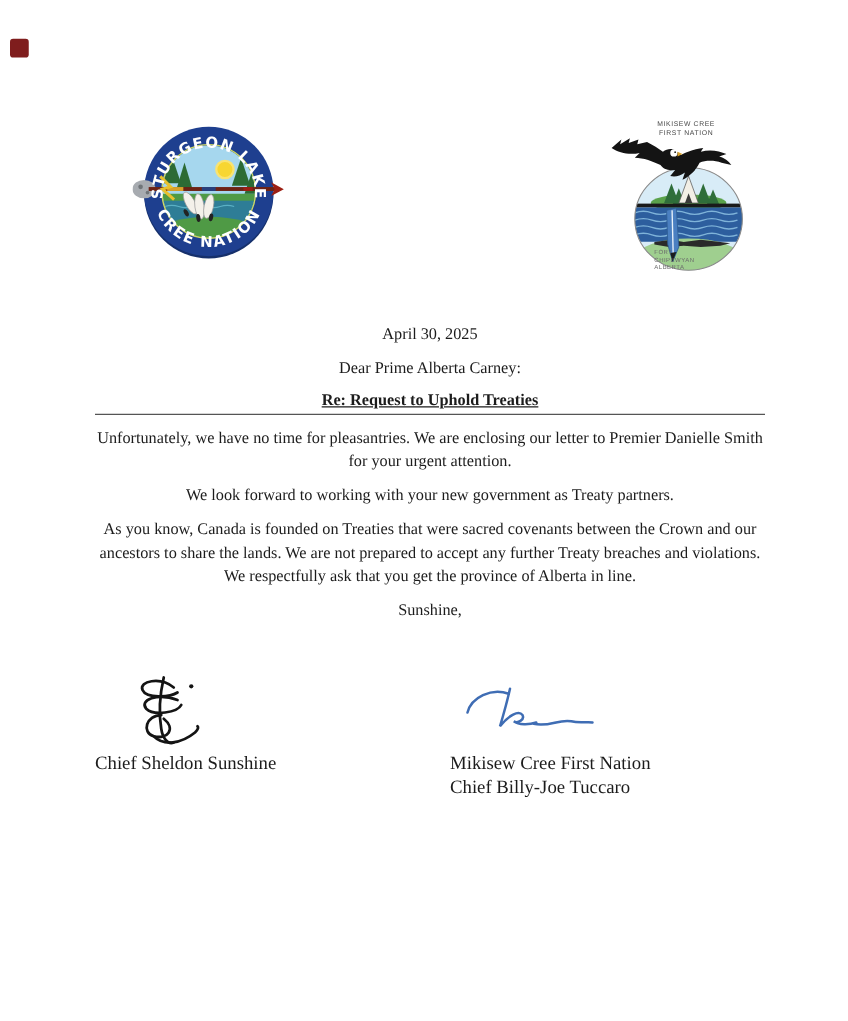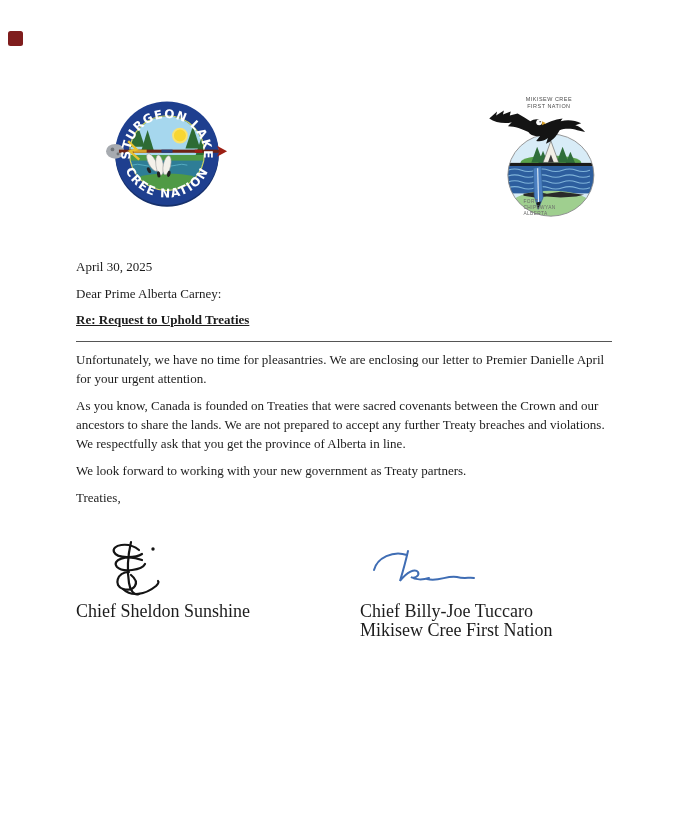--- a/index.html
+++ b/index.html
@@ -11,31 +11,31 @@
     position:absolute; left:8px; top:31px; width:15px; height:15px;
     background:#7f1d1d; border-radius:2.5px;
   }
   .logo { position:absolute; }
   .logo-left  { left:106px; top:96px;  width:122px; height:118px; }
   .logo-right { left:486px; top:92px;  width:118px; height:132px; }
   .letter-body {
     position:absolute; left:76px; top:257px; width:536px;
     font-size:13px; line-height:19px;
   }
-  .letter-body p { margin:0 0 8px 0; }
+  .letter-body p { margin:0 0 8px 0;text-align:center; }
   .subject-block {
     font-weight:bold; line-height:17px;
-    border-bottom:1px solid #555; padding-bottom:13px; margin:0 0 9px 0;
+    border-bottom:1px solid #555; padding-bottom:3px; margin:0 0 9px 0;
   }
   .subject-block span { text-decoration:underline; }
   .sig-left-wrap  { position:absolute; left:98px;  top:539px; width:66px;  height:64px; }
   .sig-right-wrap { position:absolute; left:371px; top:546px; width:106px; height:44px; }
   .names-row {
     position:absolute; left:76px; top:602px; width:531px; display:flex;
-    font-size:18px; line-height:19px;
+    font-size:15px; line-height:19px;
   }
   .names-col-left  { width:284px; }
   .names-col-right { flex:1; }
   .logo-badge-text { font-family:"DejaVu Sans", sans-serif; font-weight:bold; }
   .mikisew-text { font-family:"Liberation Sans", sans-serif; }
 </style>
 </head>
 <body>
 
 <div class="page">
@@ -162,24 +162,24 @@
         <text x="38" y="120">CHIPEWYAN</text>
         <text x="38" y="126">ALBERTA</text>
       </g>
     </svg>
   </div>
 
   <div class="letter-body">
     <p>April 30, 2025</p>
     <p>Dear Prime Alberta Carney:</p>
     <p class="subject-block"><span>Re: Request to Uphold Treaties</span></p>
-    <p>Unfortunately, we have no time for pleasantries. We are enclosing our letter to Premier Danielle April for your urgent attention.</p>
+    <p>Unfortunately, we have no time for pleasantries. We are enclosing our letter to Premier Danielle Smith for your urgent attention.</p>
+    <p>We look forward to working with your new government as Treaty partners.</p>
     <p>As you know, Canada is founded on Treaties that were sacred covenants between the Crown and our ancestors to share the lands. We are not prepared to accept any further Treaty breaches and violations. We respectfully ask that you get the province of Alberta in line.</p>
-    <p>We look forward to working with your new government as Treaty partners.</p>
-    <p>Treaties,</p>
+    <p>Sunshine,</p>
   </div>
 
   <div class="sig-left-wrap">
     <svg viewBox="0 0 66 64" width="66" height="64">
       <g fill="none" stroke-width="2.2" stroke-linecap="round" stroke="#141414">
         <path d="M33,3 C30,16 29,32 31,44 C32,51 36,57 41,55"></path>
         <path d="M41,11 C30,2 13,6 16,13 C19,20 38,19 44,15"></path>
         <path d="M44,21 C28,15 13,21 19,28 C25,34 44,31 47,25"></path>
         <path d="M31,33 C19,33 15,47 25,50 C36,53 43,44 33,36"></path>
         <path d="M25,50 C33,58 47,56 58,47 C60,45 61,43 60,42"></path>
@@ -195,18 +195,18 @@
         <path d="M56,33 C68,36 76,29 86,31 C93,33 99,31 103,32"></path>
       </g>
     </svg>
   </div>
 
   <div class="names-row">
     <div class="names-col-left">
       <div>Chief Sheldon Sunshine</div>
     </div>
     <div class="names-col-right">
+      <div>Mikisew Cree First Nation</div>
       <div>Chief Billy-Joe Tuccaro</div>
-      <div>Mikisew Cree First Nation</div>
     </div>
   </div>
 
 </div>
 
 </body></html>

